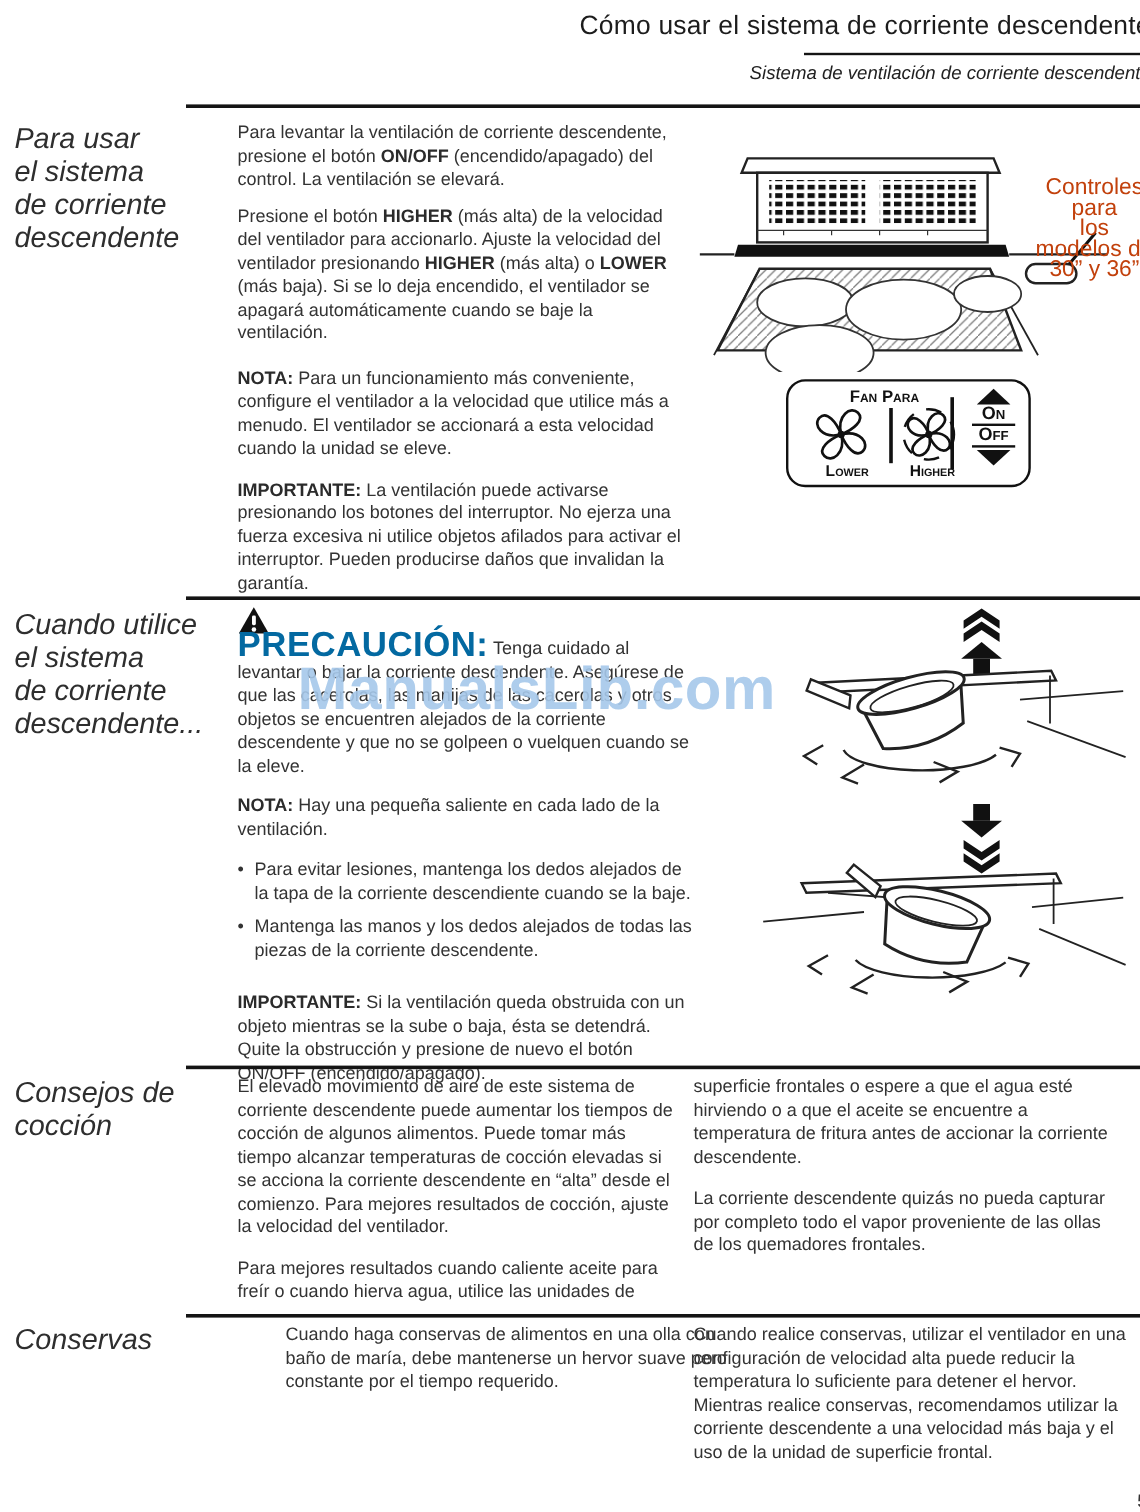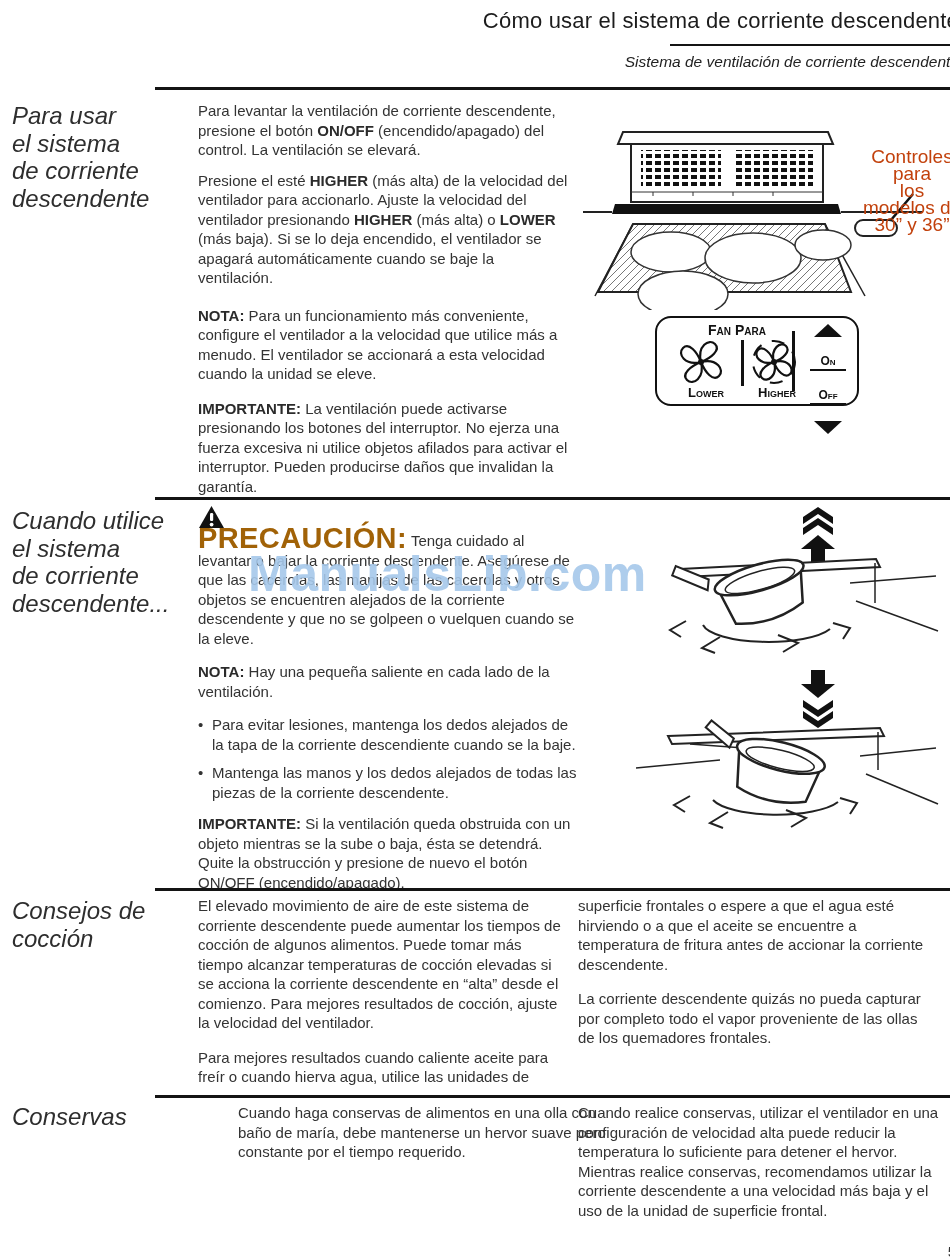--- a/index.html
+++ b/index.html
@@ -16,41 +16,41 @@
   .rule-3{left:155px;right:15px;top:888px;height:2.5px;}
   .rule-4{left:155px;right:15px;top:1095px;height:2.5px;}
   
   .h-sec{font-style:italic;font-size:24px;line-height:27.5px;color:#2e2e2e;white-space:pre-line;}
   
   .col{font-size:15px;line-height:19.5px;color:#333;}
   .p{margin:0 0 11px 0;}
   .p b, b{font-weight:bold;color:#2b2b2b;}
   .bullet{position:relative;padding-left:14px;margin:0 0 9px 0;}
   .bullet::before{content:"•";position:absolute;left:0;top:0;}
-  .caution-label{font-size:29px;font-weight:bold;letter-spacing:0.4px;color:#a16207;vertical-align:-2px;}
+  .caution-label{font-size:29px;font-weight:bold;letter-spacing:0.4px;color:#0369a1;vertical-align:-2px;}
   .warn-icon{vertical-align:-2px;margin-right:6px;}
   
   .ctrl-note{top:148px;right:12px;width:100px;text-align:center;font-size:19px;line-height:17px;
              color:#c2410c;white-space:pre-line;}
   
   .fan-panel{left:655px;top:316px;width:204px;height:90px;border:2.5px solid #111;border-radius:16px;box-sizing:border-box;}
   .fp-title{position:absolute;left:28px;top:4px;width:104px;text-align:center;font-weight:bold;
             font-variant:small-caps;font-size:14px;color:#111;}
   .fp-div1{position:absolute;left:84px;top:22px;width:2.5px;height:46px;background:#111;}
   .fp-div2{position:absolute;left:135px;top:13px;width:2.5px;height:60px;background:#111;}
   .fp-lower{position:absolute;left:6px;bottom:4px;width:86px;text-align:center;font-weight:bold;
             font-variant:small-caps;font-size:13px;color:#111;}
   .fp-higher{position:absolute;left:74px;bottom:4px;width:92px;text-align:center;font-weight:bold;
             font-variant:small-caps;font-size:13px;color:#111;}
   .fp-right{position:absolute;left:148px;top:6px;width:46px;text-align:center;}
   .tri{width:0;height:0;border-left:14px solid transparent;border-right:14px solid transparent;margin:0 auto;}
   .tri-up{border-bottom:13px solid #111;}
   .tri-down{border-top:13px solid #111;margin-top:2px;}
-  .fp-onoff{display:block;font-weight:bold;font-variant:small-caps;font-size:12px;color:#111;
-            border-bottom:2px solid #111;width:36px;margin:16px auto;line-height:16px;}
+  .fp-onoff{display:block;font-weight:bold;font-variant:small-caps;font-size:15px;color:#111;
+            border-bottom:2px solid #111;width:36px;margin:0 auto;line-height:16px;}
   
   .wm{left:248px;top:545px;font-size:50px;font-weight:bold;color:#a6c8ea;opacity:0.9;
       letter-spacing:0.5px;z-index:6;pointer-events:none;}
   .pagenum{top:1243px;right:18px;font-size:15px;color:#333;}
   svg{display:block;}
 </style>
 </head>
 <body>
 
 <div class="page">
@@ -59,21 +59,21 @@
   <div class="abs rule rule-short"></div>
   <div class="abs subtitle">Sistema de ventilación de corriente descendente</div>
   <div class="abs rule rule-1"></div>
 
   <div class="abs h-sec" style="left:12px;top:102px;">Para usar
 el sistema
 de corriente
 descendente</div>
   <div class="abs col" style="left:198px;top:101px;width:372px;">
     <p class="p"><span>Para levantar la ventilación de corriente descendente, presione el botón </span><b>ON/OFF</b><span> (encendido/apagado) del control. La ventilación se elevará.</span></p>
-    <p class="p"><span>Presione el esté </span><b>HIGHER</b><span> (más alta) de la velocidad del ventilador para accionarlo. Ajuste la velocidad del ventilador presionando </span><b>HIGHER</b><span> (más alta) o </span><b>LOWER</b><span> (más baja). Si se lo deja encendido, el ventilador se apagará automáticamente cuando se baje la ventilación.</span></p>
+    <p class="p"><span>Presione el botón </span><b>HIGHER</b><span> (más alta) de la velocidad del ventilador para accionarlo. Ajuste la velocidad del ventilador presionando </span><b>HIGHER</b><span> (más alta) o </span><b>LOWER</b><span> (más baja). Si se lo deja encendido, el ventilador se apagará automáticamente cuando se baje la ventilación.</span></p>
     <p class="p" style="margin-top:18px"><b>NOTA:</b><span> Para un funcionamiento más conveniente, configure el ventilador a la velocidad que utilice más a menudo. El ventilador se accionará a esta velocidad cuando la unidad se eleve.</span></p>
     <p class="p" style="margin-top:15px"><b>IMPORTANTE:</b><span> La ventilación puede activarse presionando los botones del interruptor. No ejerza una fuerza excesiva ni utilice objetos afilados para activar el interruptor. Pueden producirse daños que invalidan la garantía.</span></p>
   </div>
 
   <svg class="abs" style="left:583px;top:112px;" width="345" height="198" viewBox="0 0 345 198">
     <defs>
       <pattern id="grille" width="9" height="7" patternUnits="userSpaceOnUse">
         <rect width="6" height="4" fill="#111"></rect>
       </pattern>
       <pattern id="hatch" width="8" height="8" patternUnits="userSpaceOnUse">
@@ -172,21 +172,21 @@
       <svg class="warn-icon" width="27" height="24" viewBox="0 0 27 24">
         <polygon points="13.5,1 26,23 1,23" fill="#111"></polygon>
         <rect x="12" y="8" width="3.2" height="8" rx="1.2" fill="#fff"></rect>
         <circle cx="13.6" cy="19.6" r="1.9" fill="#fff"></circle>
       </svg><span class="caution-label">PRECAUCIÓN:</span>
       <span>Tenga cuidado al levantar o bajar la corriente descendente. Asegúrese de que las cacerolas, las manijas de las cacerolas y otros objetos se encuentren alejados de la corriente descendente y que no se golpeen o vuelquen cuando se la eleve.</span>
     </p>
     <p class="p" style="margin-top:14px"><b>NOTA:</b><span> Hay una pequeña saliente en cada lado de la ventilación.</span></p>
     <div class="bullet" style="margin-top:14px">Para evitar lesiones, mantenga los dedos alejados de la tapa de la corriente descendiente cuando se la baje.</div>
     <div class="bullet">Mantenga las manos y los dedos alejados de todas las piezas de la corriente descendente.</div>
-    <p class="p" style="margin-top:12px"><b>IMPORTANTE:</b><span> Si la ventilación queda obstruida con un objeto mientras se la sube o baja, ésta se detendrá. Quite la obstrucción y presione de nuevo el botón ON/OFF (encendido/apagado).</span></p>
+    <p class="p" style="margin-top:24px"><b>IMPORTANTE:</b><span> Si la ventilación queda obstruida con un objeto mientras se la sube o baja, ésta se detendrá. Quite la obstrucción y presione de nuevo el botón ON/OFF (encendido/apagado).</span></p>
   </div>
 
   <svg class="abs" style="left:628px;top:503px;" width="312" height="160" viewBox="0 0 312 160">
     <polygon points="175,14 190,4 205,14 205,21 190,11 175,21" fill="#111"></polygon>
     <polygon points="175,25 190,15 205,25 205,32 190,22 175,32" fill="#111"></polygon>
     <polygon points="173,46 190,32 207,46" fill="#111"></polygon>
     <rect x="183" y="46" width="14" height="14" fill="#111"></rect>
     <polygon points="52,66 248,56 252,64 56,74" fill="#fff" stroke="#222" stroke-width="2"></polygon>
     <line x1="247" y1="60" x2="247" y2="100" stroke="#222" stroke-width="1.5"></line>
     <line x1="222" y1="80" x2="308" y2="73" stroke="#222" stroke-width="1.5"></line>

